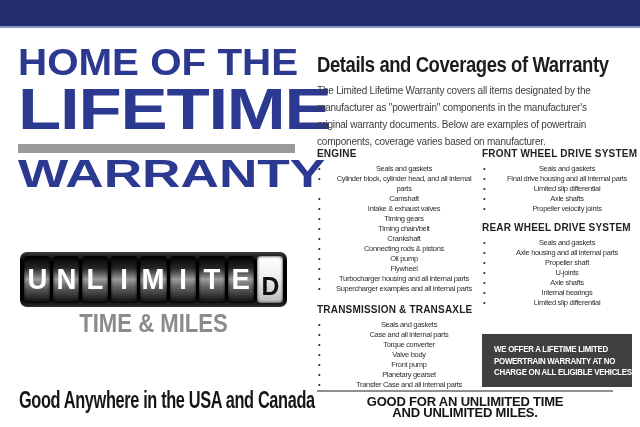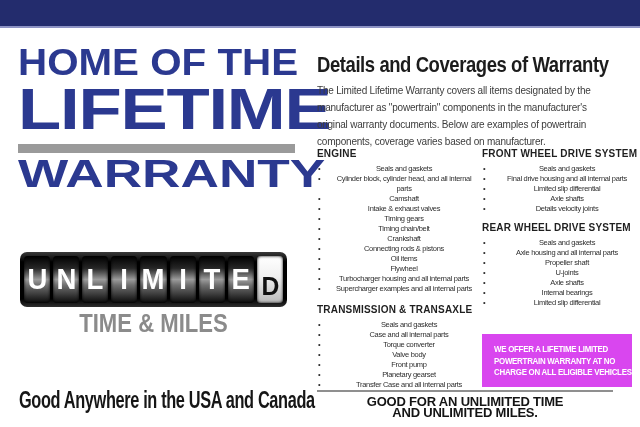--- a/index.html
+++ b/index.html
@@ -49,21 +49,21 @@
   .section ul { list-style:none;text-align:center; }
   .section li { position:relative; padding-left:12px; color:#2e2e2e; font-size:7.5px;
               line-height:10px; letter-spacing:-0.3px; }
   .section li::before { content:"\2022"; position:absolute; left:1px; top:0; font-size:7.5px; color:#2e2e2e; }
 
   #sec-engine { left:317px; top:148px; width:162px; }
   #sec-transmission { left:317px; top:304px; width:172px; }
   #sec-front { left:482px; top:148px; width:158px; }
   #sec-rear { left:482px; top:222px; width:158px; }
 
-  .offer-box { position:absolute; left:482px; top:334px; width:150px; height:53px; background:#d946ef;
+  .offer-box { position:absolute; left:482px; top:334px; width:150px; height:53px; background:#404040;
               color:#ffffff; padding:10px 0 0 12px; }
   .offer-box .line { font-size:8.8px; font-weight:bold; line-height:11.5px; letter-spacing:-0.3px;
               transform:scaleX(0.90); transform-origin:left center; white-space:nowrap; }
 
   .right-divider { position:absolute; left:317px; top:390px; width:296px; height:2px; background:#8f8f8f; }
   .right-footer { position:absolute; left:317px; top:396px; width:296px; text-align:center; color:#141414; }
   .right-footer .line { font-size:13px; font-weight:bold; line-height:11px; letter-spacing:-0.2px; }
 </style>
 </head>
 <body>
@@ -119,21 +119,21 @@
     <h3>ENGINE</h3>
     <ul>
         <li>Seals and gaskets</li>
         <li>Cylinder block, cylinder head, and all internal parts</li>
         <li>Camshaft</li>
         <li>Intake &amp; exhaust valves</li>
         <li>Timing gears</li>
         <li>Timing chain/belt</li>
         <li>Crankshaft</li>
         <li>Connecting rods &amp; pistons</li>
-        <li>Oil items</li>
+        <li>Oil pump</li>
         <li>Flywheel</li>
         <li>Turbocharger housing and all internal parts</li>
         <li>Supercharger examples and all internal parts</li>
       </ul>
   </div>
 
   <div class="section" id="sec-transmission">
     <h3>TRANSMISSION &amp; TRANSAXLE</h3>
     <ul>
         <li>Seals and gaskets</li>
@@ -146,21 +146,21 @@
       </ul>
   </div>
 
   <div class="section" id="sec-front">
     <h3>FRONT WHEEL DRIVE SYSTEM</h3>
     <ul>
         <li>Seals and gaskets</li>
         <li>Final drive housing and all internal parts</li>
         <li>Limited slip differential</li>
         <li>Axle shafts</li>
-        <li>Details velocity joints</li>
+        <li>Propeller velocity joints</li>
       </ul>
   </div>
 
   <div class="section" id="sec-rear">
     <h3>REAR WHEEL DRIVE SYSTEM</h3>
     <ul>
         <li>Seals and gaskets</li>
         <li>Axle housing and all internal parts</li>
         <li>Propeller shaft</li>
         <li>U-joints</li>

